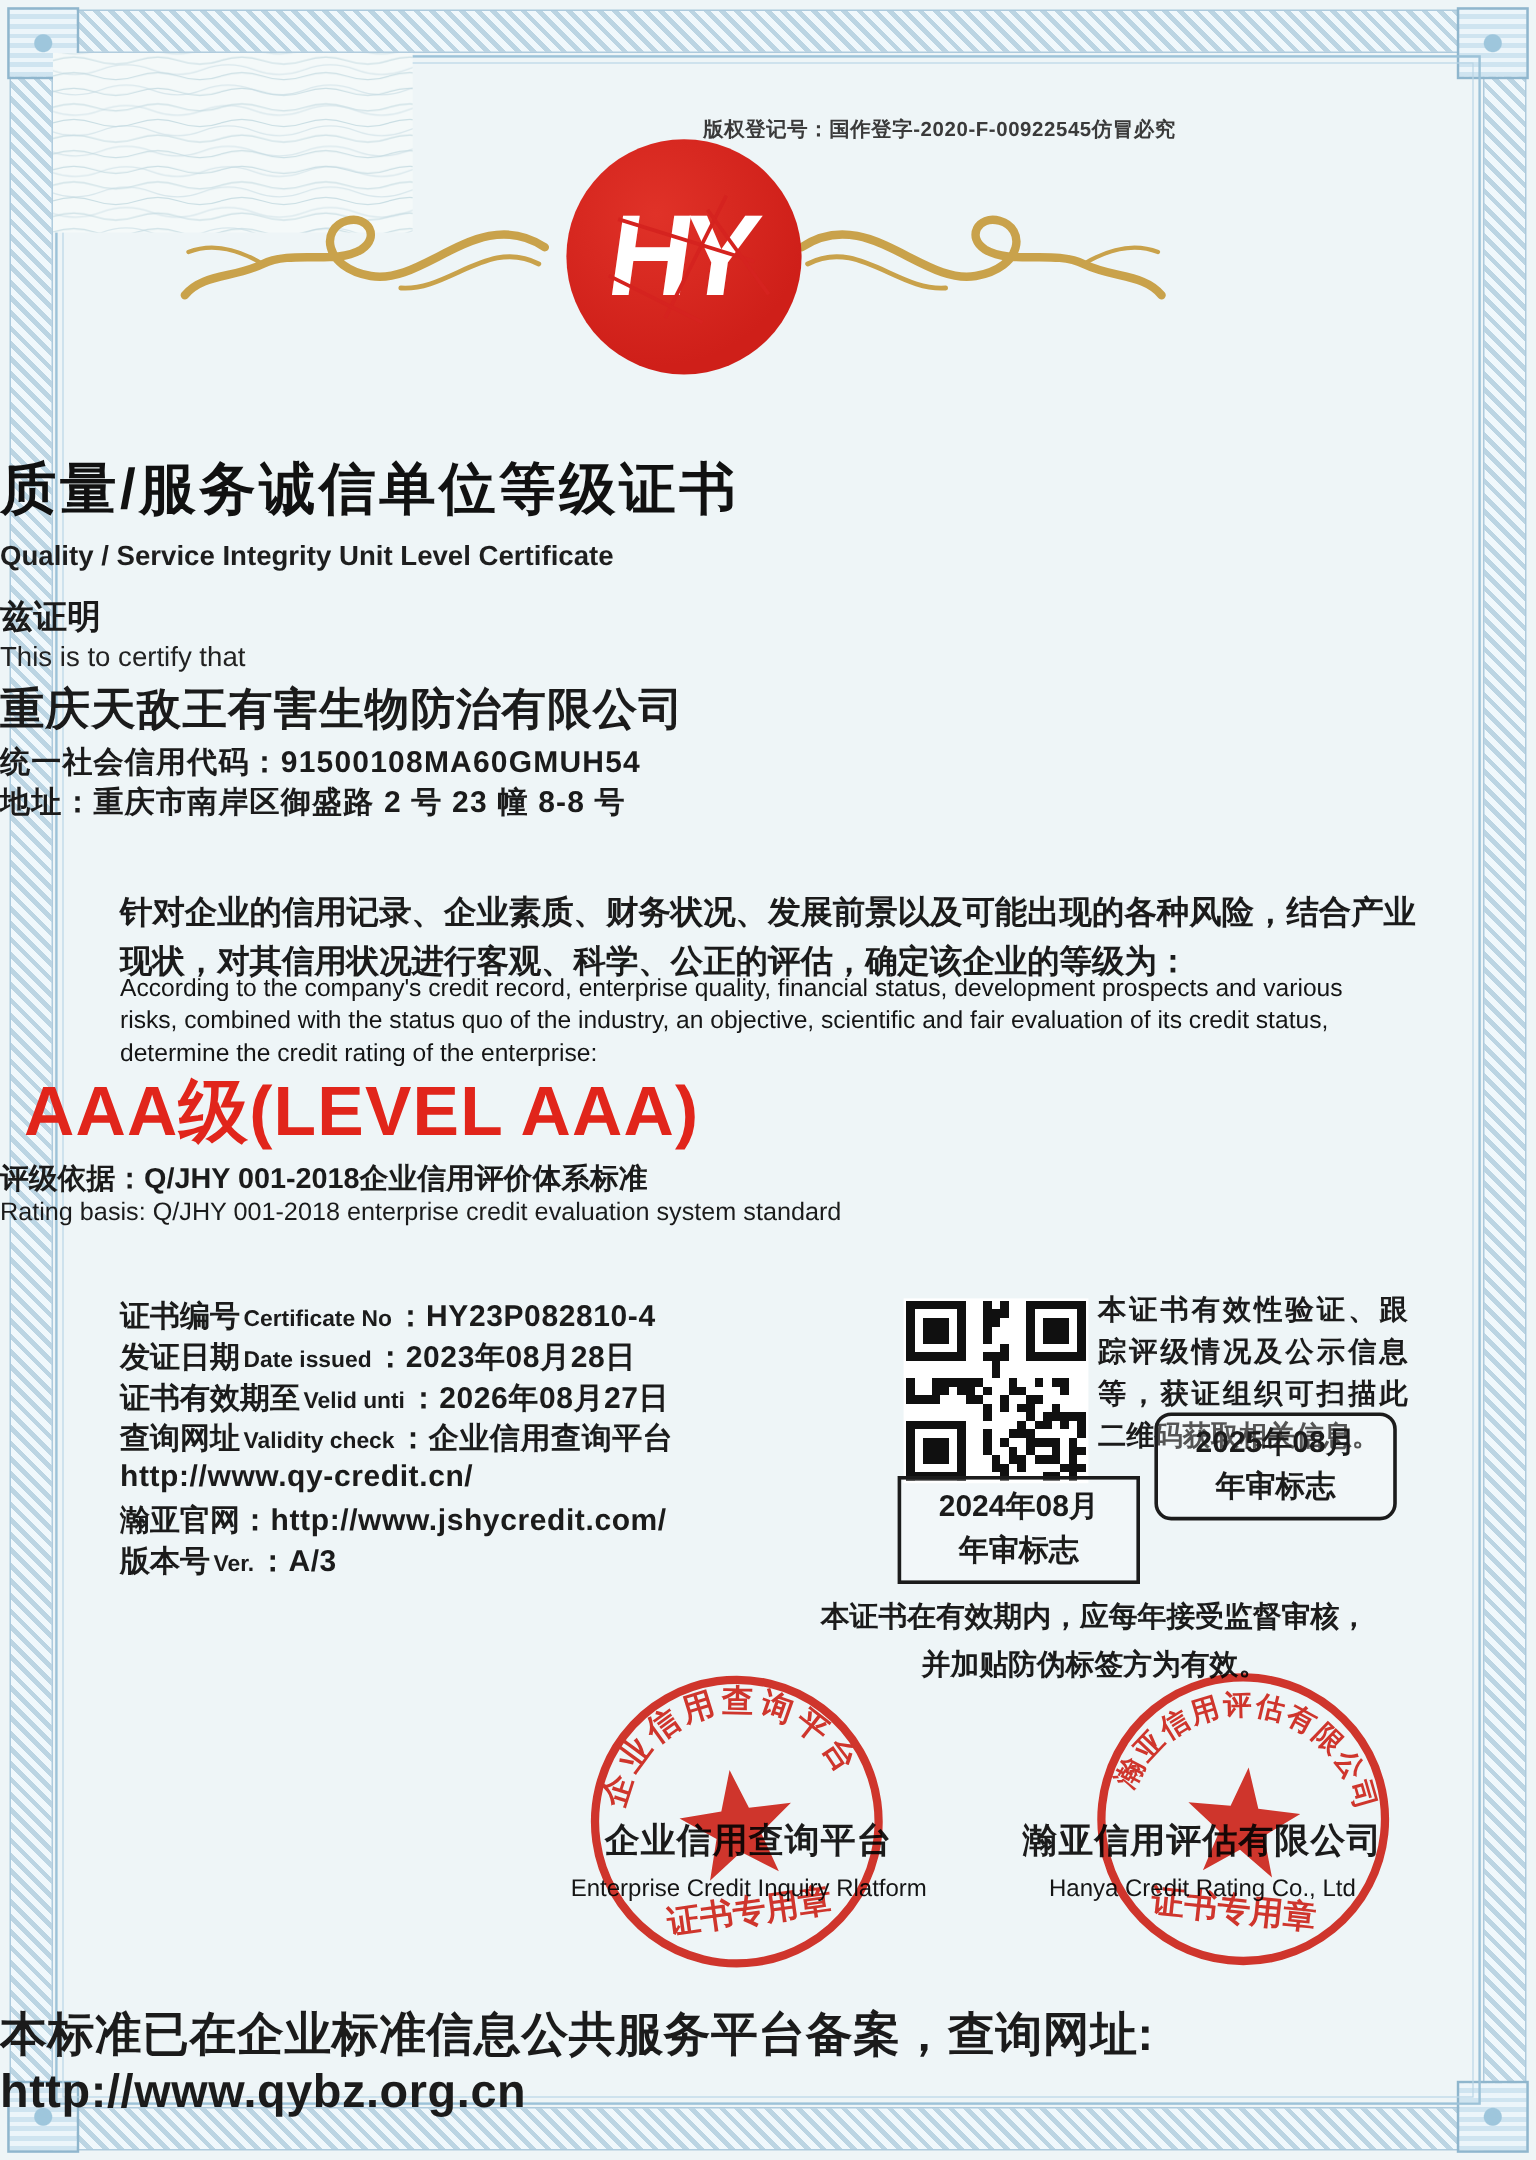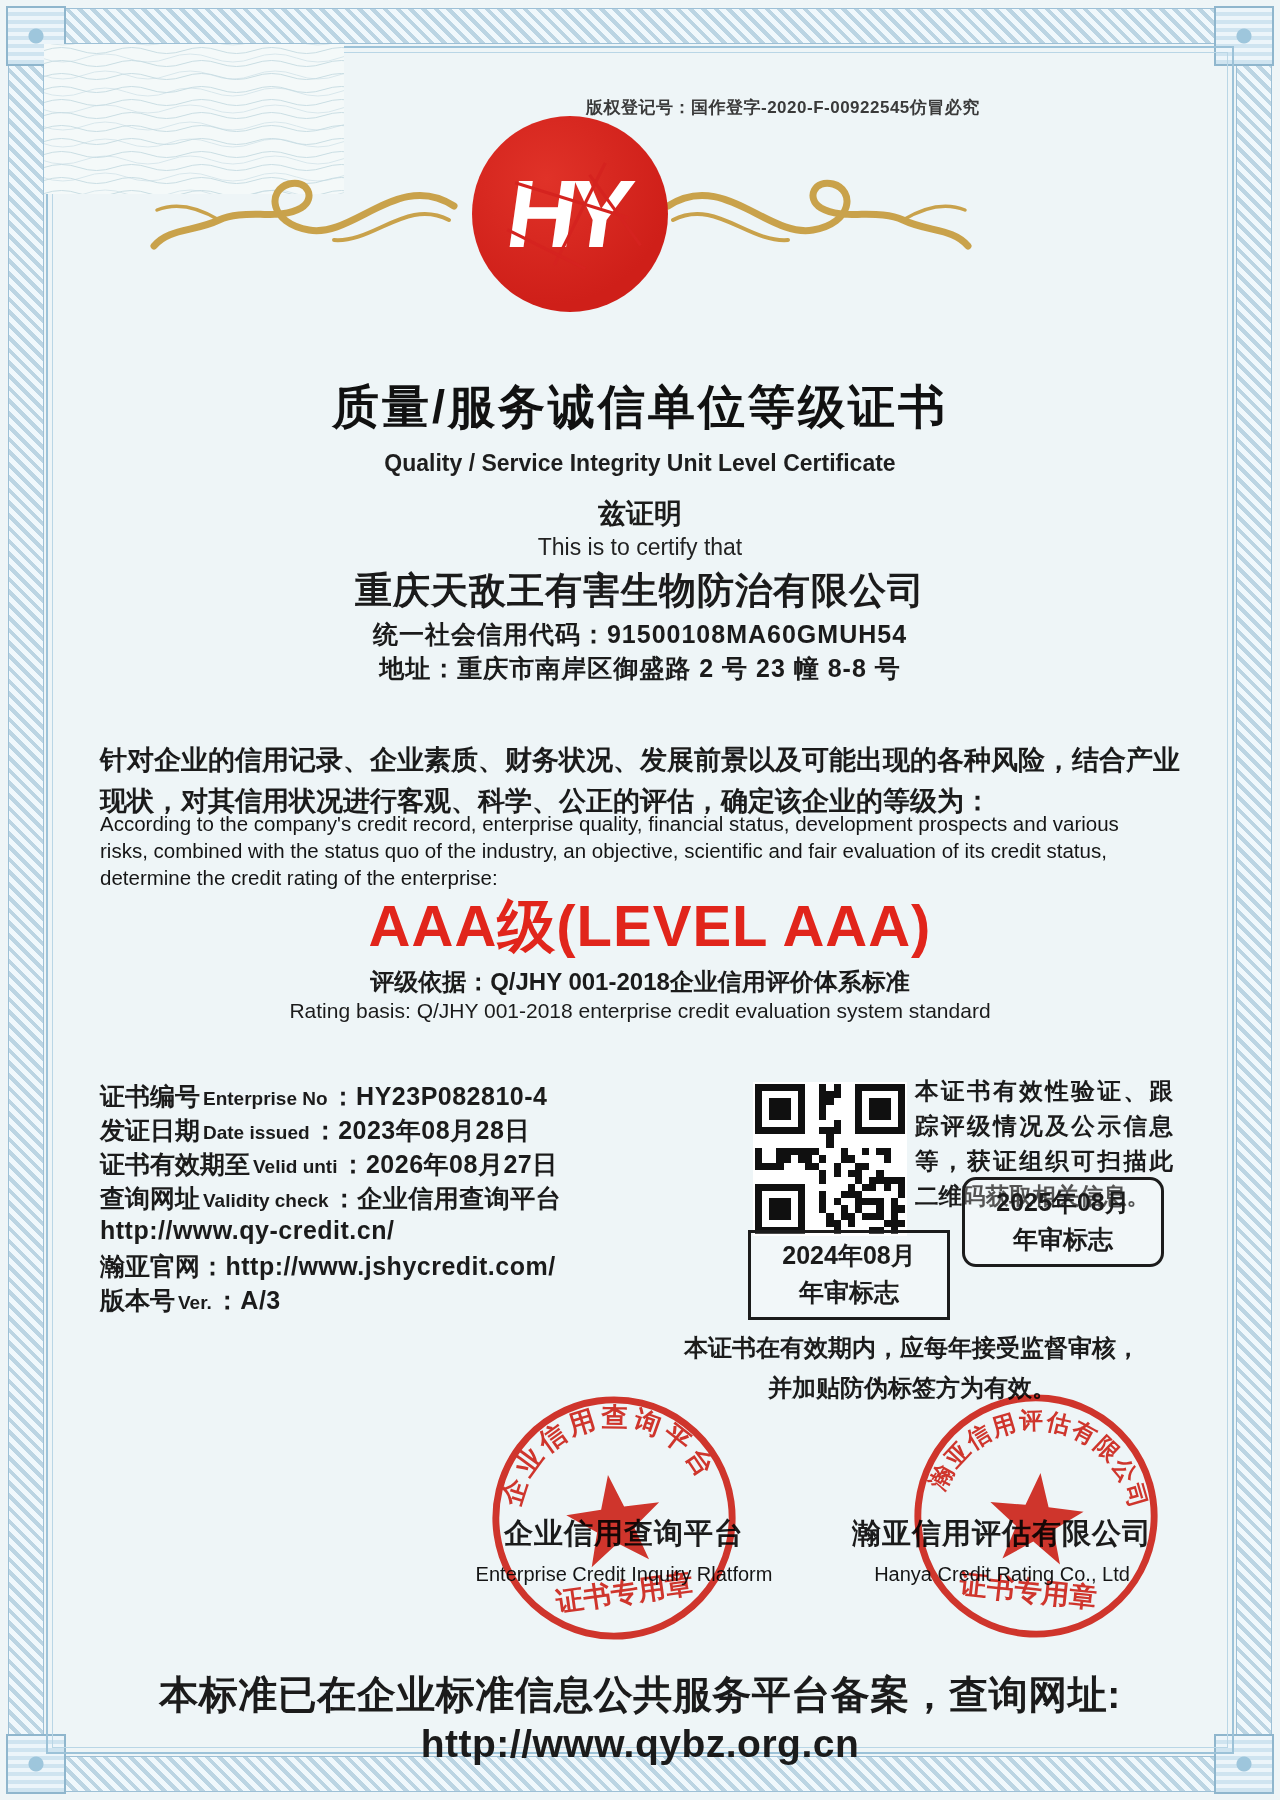--- a/index.html
+++ b/index.html
@@ -24,21 +24,21 @@
         repeating-linear-gradient(90deg, rgba(159,198,220,.5) 0 4px, transparent 4px 8px);}
   .corner.tl{left:6px;top:6px;} .corner.tr{right:6px;top:6px;}
   .corner.bl{left:6px;bottom:6px;} .corner.br{right:6px;bottom:6px;}
   .inner-frame{position:absolute;inset:46px;border:2px solid #9cc2d8;pointer-events:none;}
   .inner-frame2{position:absolute;inset:52px;border:1px solid #b9d6e6;pointer-events:none;}
   
   .waves{position:absolute;inset:44px;z-index:0;}
   
   .layer{position:absolute;inset:0;z-index:2;}
   .abs{position:absolute;}
-  .ctr{left:0;right:0;text-align:center;}
+  .ctr{left:0;right:0;}
   .copyright{left:586px;top:96px;font-size:17px;font-weight:600;color:#3a3a3a;letter-spacing:.5px;}
   .logo-circle{left:472px;top:116px;width:196px;height:196px;border-radius:50%;
       background:radial-gradient(circle at 38% 32%, #e03228, #cf1f19 70%);
       display:flex;align-items:center;justify-content:center;}
   .logo-text{color:#fff;font-size:96px;font-weight:900;letter-spacing:-9px;
       transform:skewX(-8deg);line-height:1;padding-right:8px;}
   .logo-cracks{position:absolute;inset:0;}
   .flourish{width:312px;height:100px;}
   .fl-left{left:148px;top:168px;}
   .fl-right{left:662px;top:168px;transform:scaleX(-1);}
@@ -157,21 +157,21 @@
       <div>determine the credit rating of the enterprise:</div>
     </div>
 
     <div class="abs ctr level">AAA级(LEVEL AAA)</div>
     <div class="abs ctr basis-zh">评级依据：Q/JHY 001-2018企业信用评价体系标准</div>
     <div class="abs ctr basis-en">Rating basis: Q/JHY 001-2018 enterprise credit evaluation system standard</div>
 
     <div class="abs details">
       <div class="d-row">
         <span class="d-zh">证书编号</span>
-        <span class="d-en">Enterprise No</span>
+        <span class="d-en">Certificate No</span>
         <span class="d-val"><span>：</span><span>HY23P082810-4</span></span>
       </div>
       <div class="d-row">
         <span class="d-zh">发证日期</span>
         <span class="d-en">Date issued</span>
         <span class="d-val"><span>：</span><span>2023年08月28日</span></span>
       </div>
       <div class="d-row">
         <span class="d-zh">证书有效期至</span>
         <span class="d-en">Velid unti</span>

